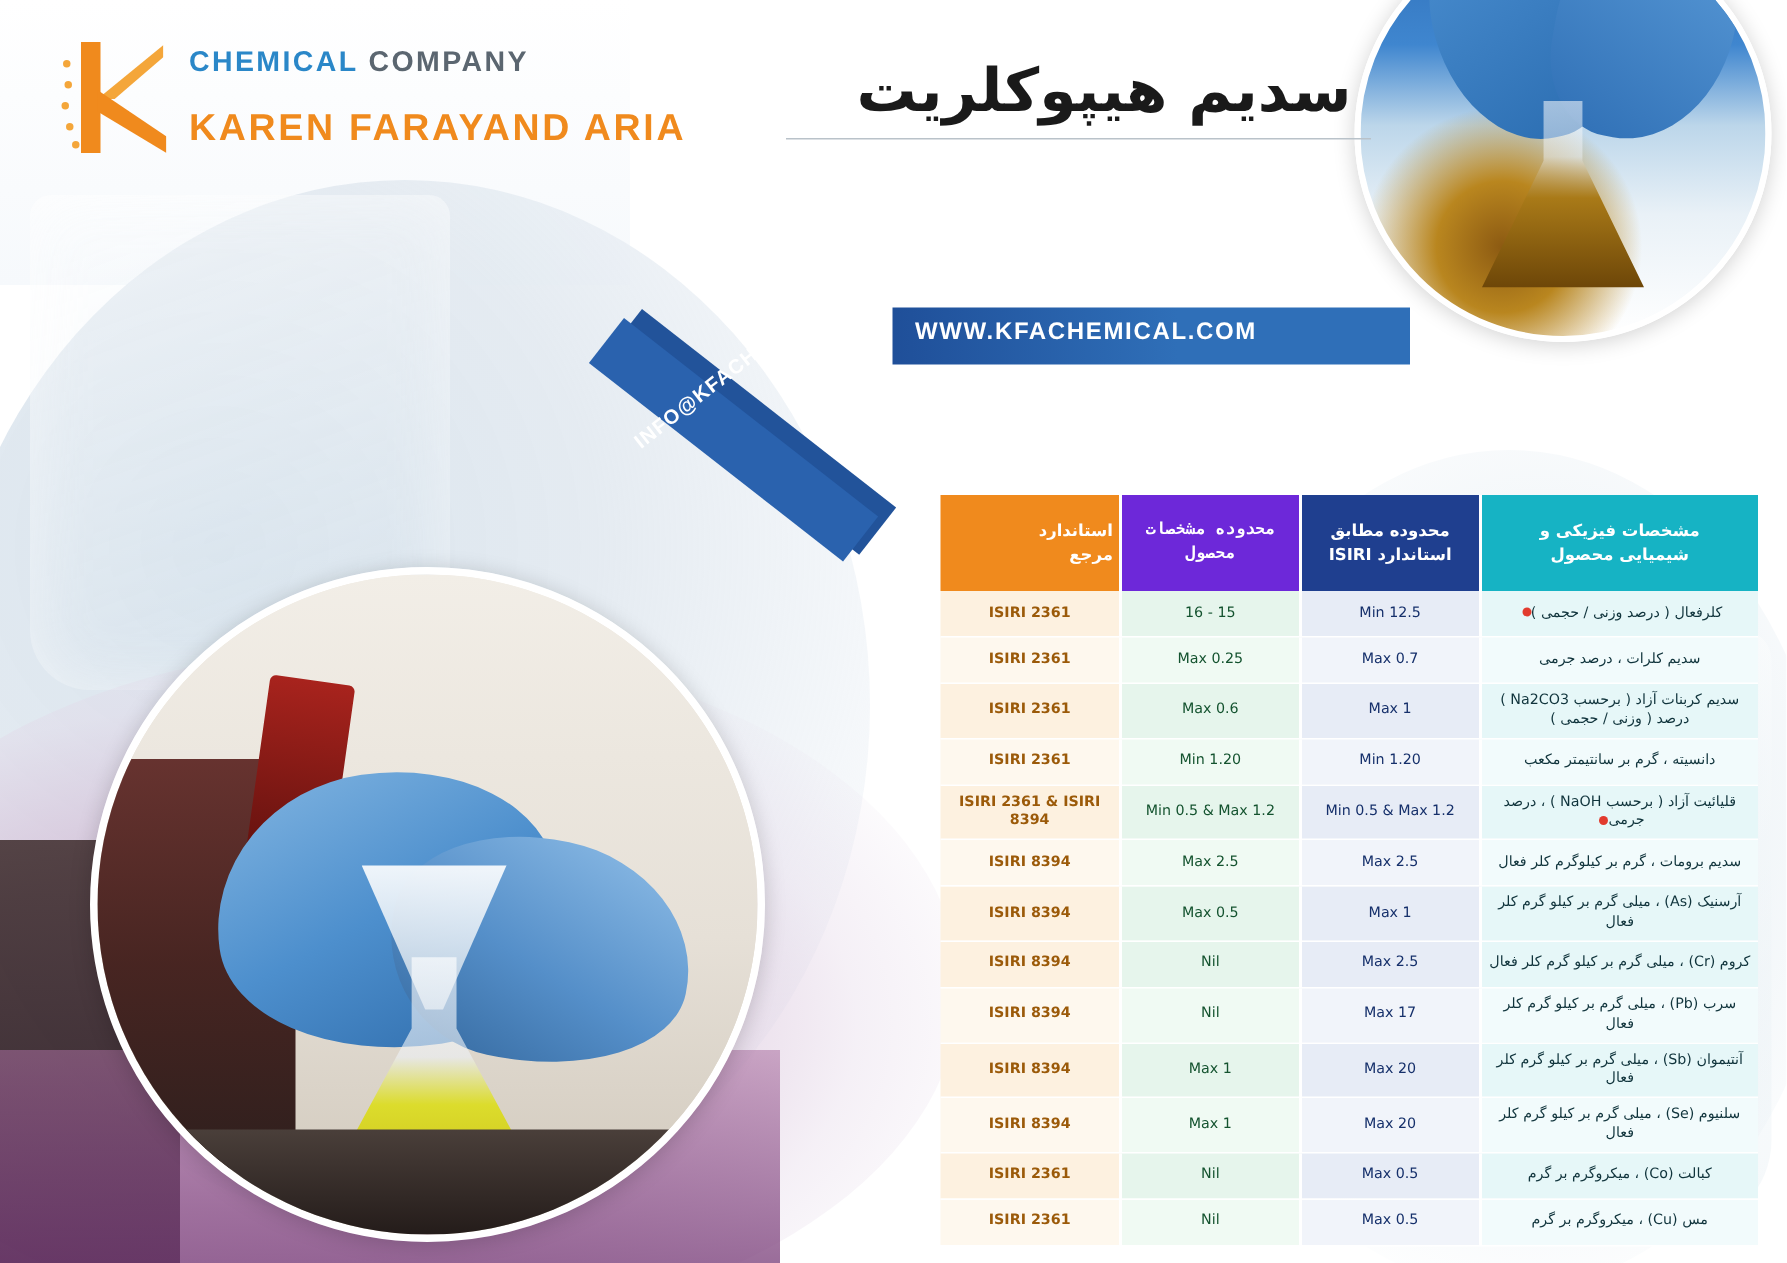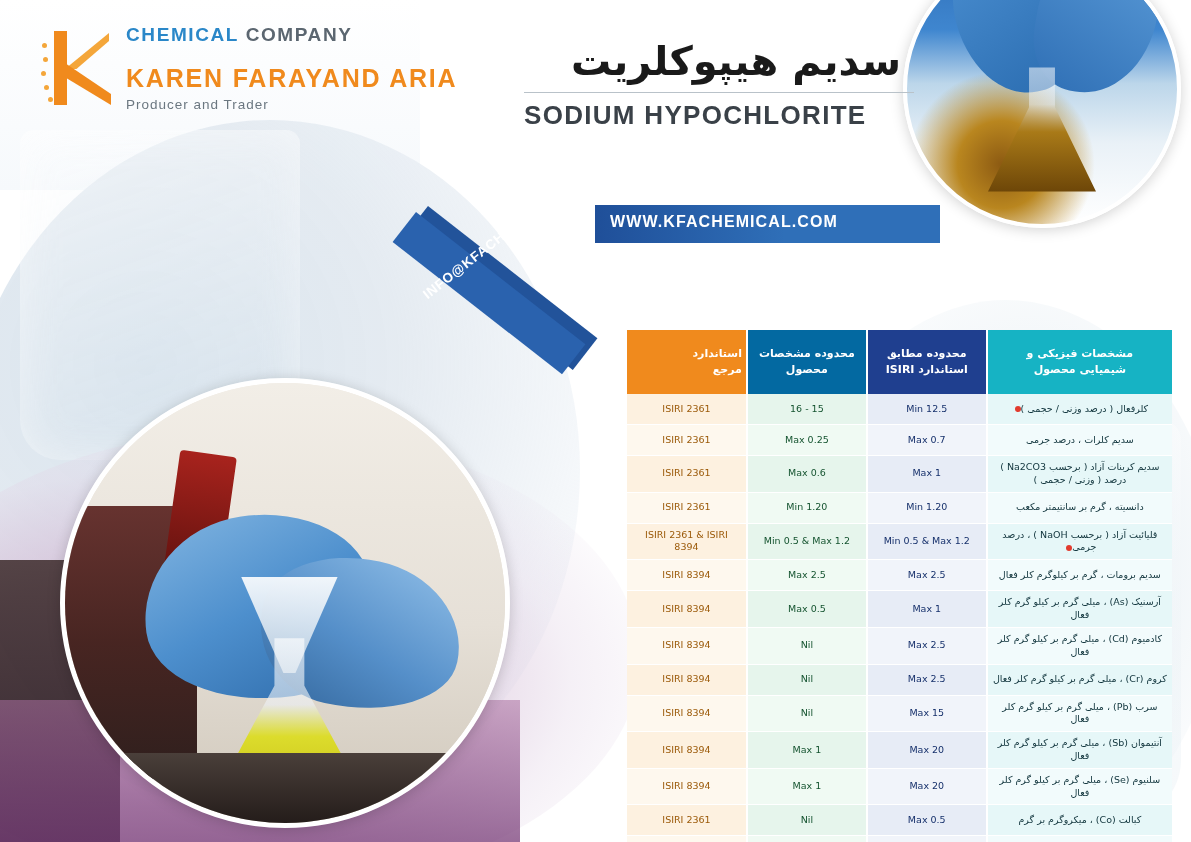--- a/index.html
+++ b/index.html
@@ -419,38 +419,38 @@
     line-height: 1.5;
     padding: 9px 4px;
     vertical-align: middle;
     text-align: center;
     border-left: 2px solid #ffffff;
     height: 46px;
   }
   table.spec th:last-child { border-left: none; text-align: right; }
   th.h-prop  { background: #16b3c4; }
   th.h-std   { background: #1f3f8f; }
-  th.h-range { background: #0369a1; }
+  th.h-range { background: #6d28d9; font-family: Liberation Mono, monospace; }
   th.h-ref   { background: #f08a1d; }
 
   table.spec td {
     font-size: 9.5px;
     padding: 5px 5px;
     text-align: center;
     vertical-align: middle;
     border-left: 2px solid #ffffff;
     border-bottom: 1px solid #ffffff;
     height: 20px;
     line-height: 1.35;
   }
   table.spec td:last-child { border-left: none; }
   td.prop  { background: #e6f7f8; color: #10343c; text-align: center; }
   td.std   { background: #e7ecf6; color: #16306b; margin-left: 26px; }
   td.range { background: #e6f5ec; color: #14532f; }
-  td.ref   { background: #fdf1e0; color: #9b5a09; }
+  td.ref   { background: #fdf1e0; color: #9b5a09; font-weight: bold; }
 
   tr.alt td.prop  { background: #f2fbfc; }
   tr.alt td.std   { background: #f1f4fa; }
   tr.alt td.range { background: #f0faf3; }
   tr.alt td.ref   { background: #fef8ee; }
 
   .dot-red {
     display: inline-block;
     width: 6px;
     height: 6px;
@@ -501,27 +501,25 @@
           <span></span>
           <span></span>
       </div>
     </div>
     <div class="logo-text">
       <div class="line1">
         <b>CHEMICAL</b>
         <span>COMPANY</span>
       </div>
       <div class="line2">KAREN FARAYAND ARIA</div>
-      <div class="line3">Producer and Trader</div>
     </div>
   </div>
 
   <div class="title-fa">سدیم هیپوکلریت</div>
   <div class="title-rule"></div>
-  <div class="title-en">SODIUM HYPOCHLORITE</div>
 
   <div class="ribbon">
     <div class="bar-d2"></div>
     <div class="bar-d"></div>
     <div class="bar-h"></div>
     <div class="www">WWW.KFACHEMICAL.COM</div>
     <div class="mail">INFO@KFACHEMICAL.COM</div>
   </div>
 
   <div class="table-wrap">
@@ -588,35 +586,29 @@
             <td class="std">Max 2.5</td>
             <td class="range">Max 2.5</td>
             <td class="ref">ISIRI 8394</td>
           </tr>
           <tr>
             <td class="prop">آرسنیک (As) ، میلی گرم بر کیلو گرم کلر فعال</td>
             <td class="std">Max 1</td>
             <td class="range">Max 0.5</td>
             <td class="ref">ISIRI 8394</td>
           </tr>
-          <tr class="alt">
-            <td class="prop">کادمیوم (Cd) ، میلی گرم بر کیلو گرم کلر فعال</td>
-            <td class="std">Max 2.5</td>
-            <td class="range">Nil</td>
-            <td class="ref">ISIRI 8394</td>
-          </tr>
           <tr>
             <td class="prop">کروم (Cr) ، میلی گرم بر کیلو گرم کلر فعال</td>
             <td class="std">Max 2.5</td>
             <td class="range">Nil</td>
             <td class="ref">ISIRI 8394</td>
           </tr>
           <tr class="alt">
             <td class="prop">سرب (Pb) ، میلی گرم بر کیلو گرم کلر فعال</td>
-            <td class="std">Max 15</td>
+            <td class="std">Max 17</td>
             <td class="range">Nil</td>
             <td class="ref">ISIRI 8394</td>
           </tr>
           <tr>
             <td class="prop">آنتیموان (Sb) ، میلی گرم بر کیلو گرم کلر فعال</td>
             <td class="std">Max 20</td>
             <td class="range">Max 1</td>
             <td class="ref">ISIRI 8394</td>
           </tr>
           <tr class="alt">

